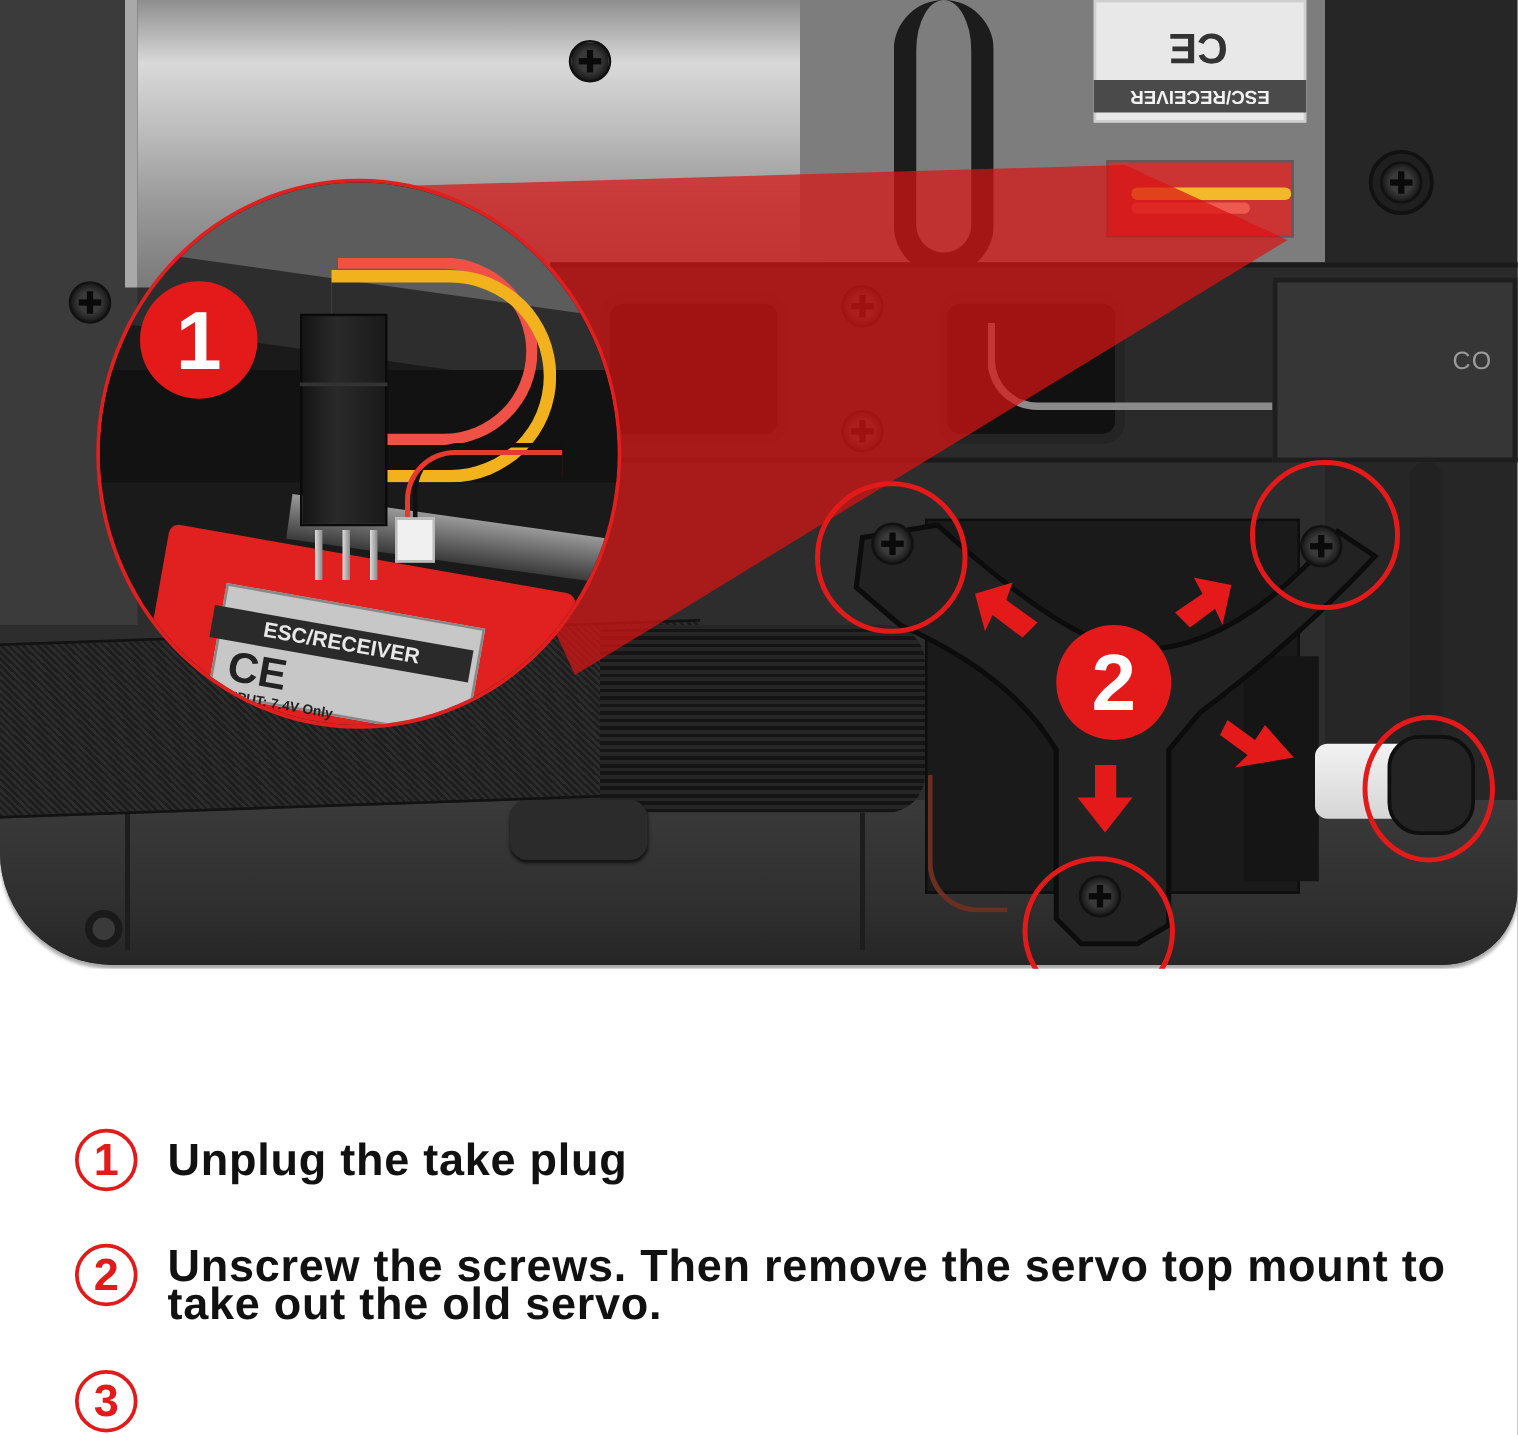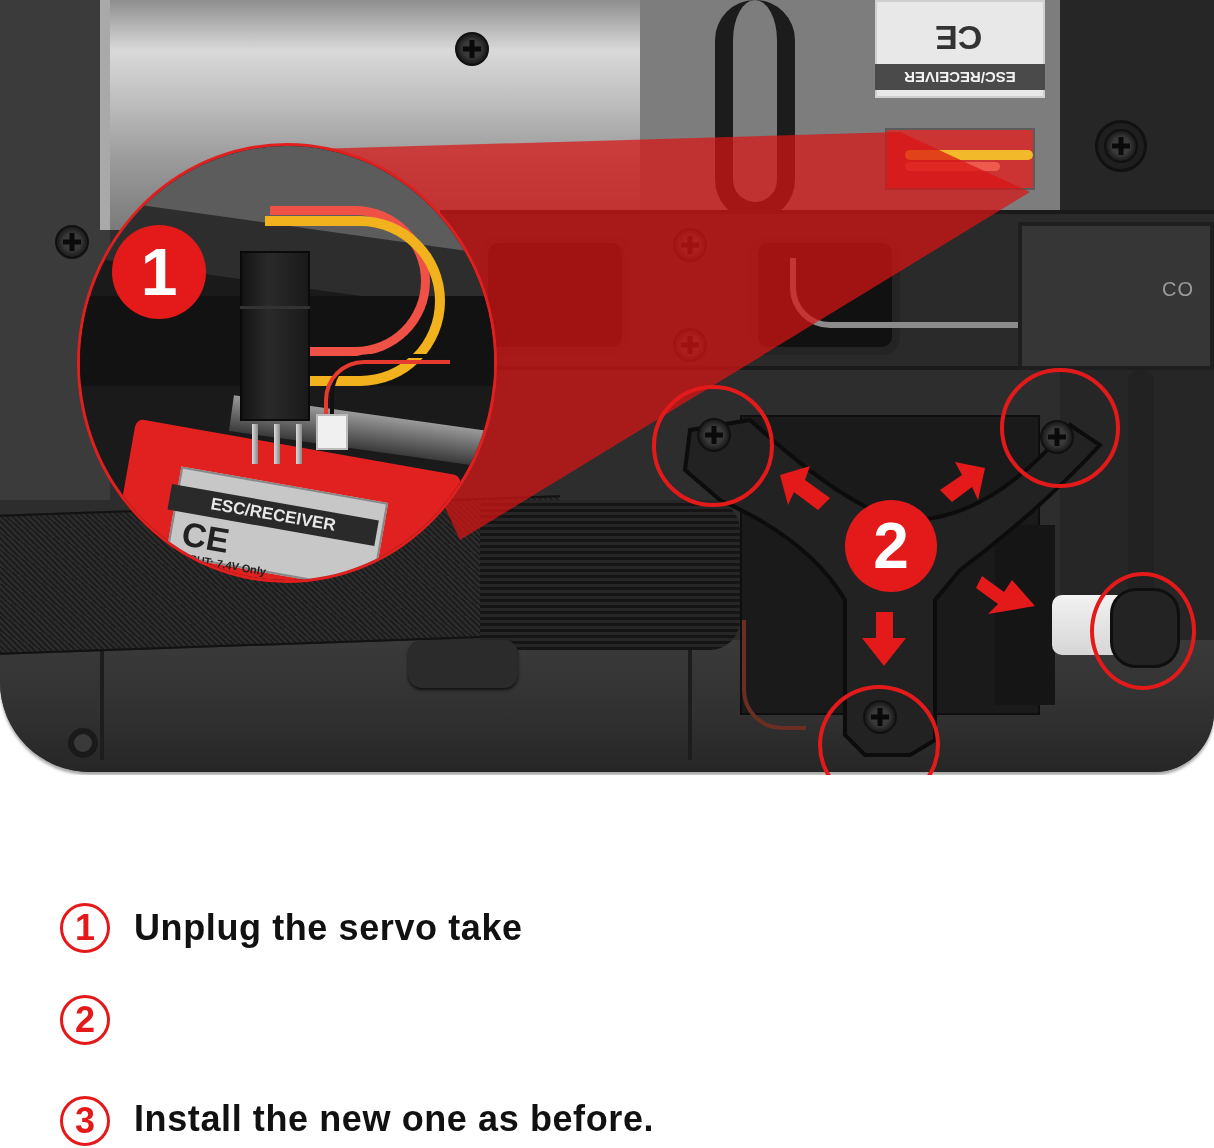--- a/index.html
+++ b/index.html
@@ -321,22 +321,25 @@
     </g>
   </svg>
 
   <div class="badge badge-1">1</div>
   <div class="badge badge-2">2</div>
 </div>
 
 <div class="steps">
   <div class="step step-1">
     <div class="step-num">1</div>
-    <div class="step-text">Unplug the servo take</div>
+    <div class="step-text">Unplug the take plug</div>
   </div>
   <div class="step step-2">
     <div class="step-num">2</div>
+    <div class="step-text">
+      <div>Unscrew the screws. Then remove the servo top mount to</div>
+      <div>take out the old servo.</div>
+    </div>
   </div>
   <div class="step step-3">
     <div class="step-num">3</div>
-    <div class="step-text">Install the new one as before.</div>
   </div>
 </div>
 
 </body></html>

